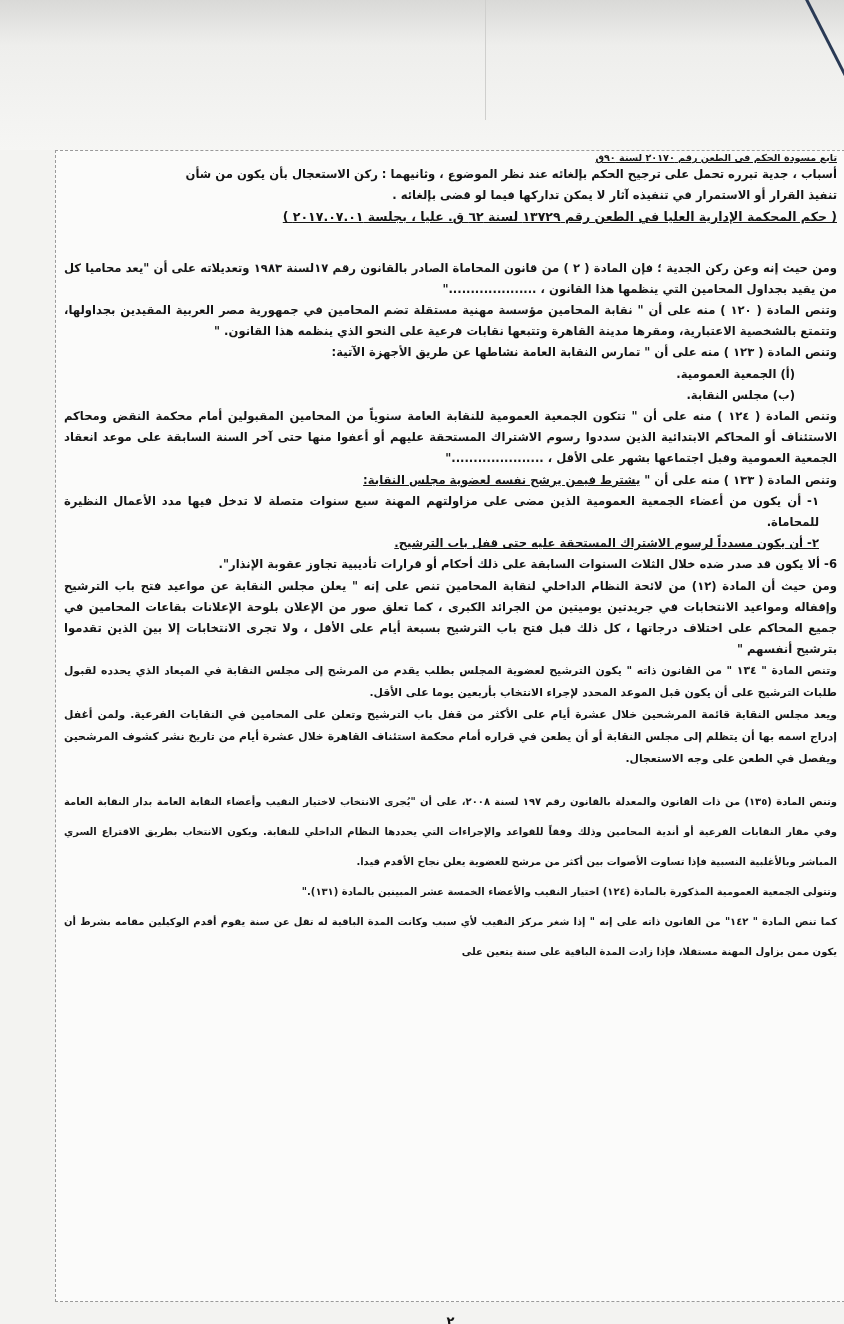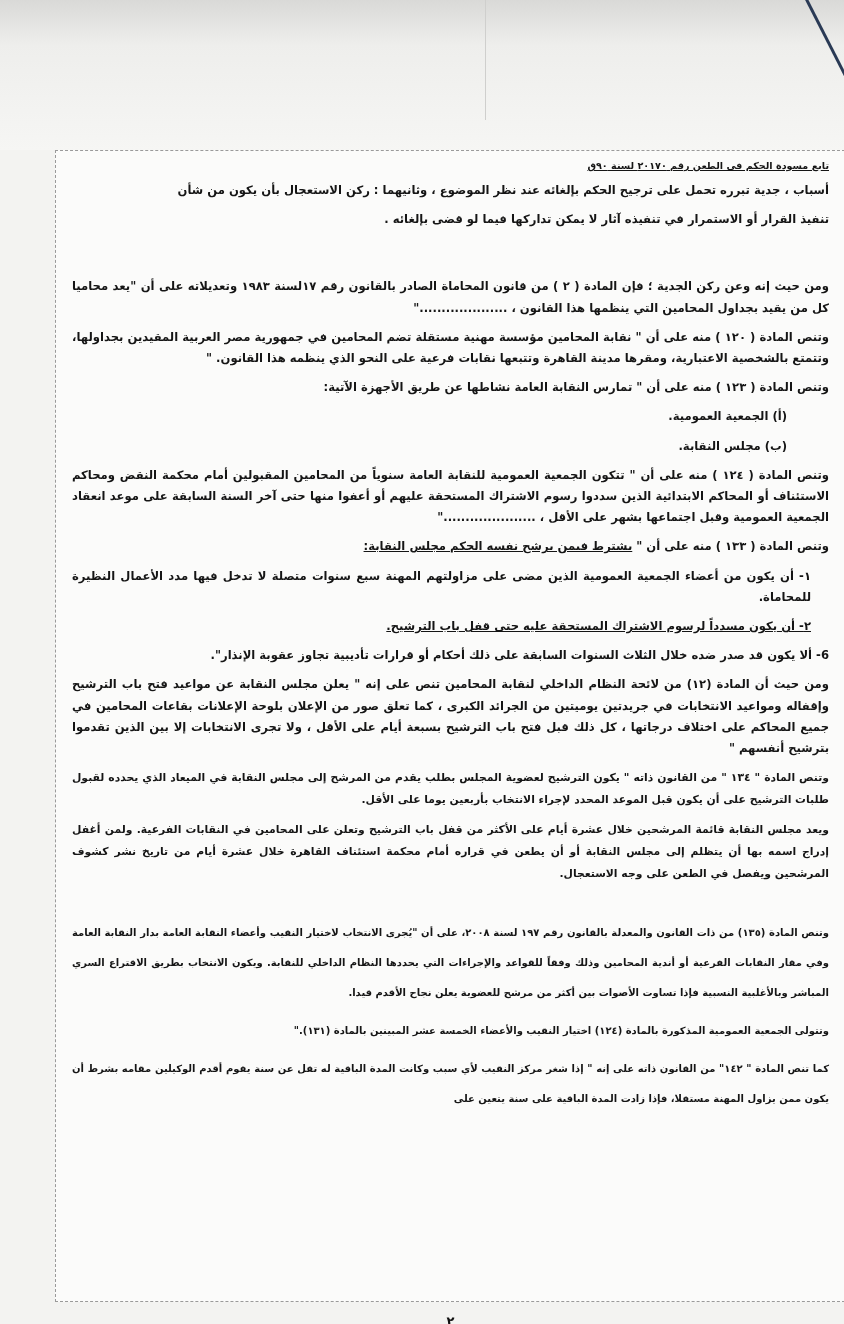--- a/index.html
+++ b/index.html
@@ -28,21 +28,21 @@
     border-top: 1px dashed #9a9a9a;
     border-left: 1px dashed #9a9a9a;
     border-bottom: 1px dashed #9a9a9a;
   }
   .content {
     position: absolute; left: 8px; right: 8px; top: 0;
     direction: rtl; text-align: justify;
     font-size: 11.6px; line-height: 21.2px; font-weight: bold;
     color: #151515;
   }
-  .content p { margin: 8px; }
+  .content p { margin: 0; }
   .u { text-decoration: underline; }
   .hdr-small { font-size: 9.6px; line-height: 13px; text-decoration: underline; }
   .gap { height: 17px; }
   .gap-big { height: 30px; }
   .indent { padding-right: 42px; }
   .indent2 { padding-right: 18px; }
   .bullet { margin-right: -12px; }
   .verdict { font-size: 12.5px; text-decoration: underline; }
   .p-small { font-size: 10.8px; line-height: 22px; }
   .p-large { font-size: 10px; line-height: 30px; }
@@ -56,31 +56,32 @@
 
 <div class="photo-top"></div>
 <div class="fold-line"></div>
 <div class="pen-stroke"></div>
 
 <div class="page">
   <div class="content">
     <p class="hdr-small">تابع مسودة الحكم في الطعن رقم ٢٠١٧٠ لسنة ٩٠ق</p>
     <p>أسباب ، جدية تبرره تحمل على ترجيح الحكم بإلغائه عند نظر الموضوع ، وثانيهما : ركن الاستعجال بأن يكون من شأن</p>
     <p>تنفيذ القرار أو الاستمرار في تنفيذه آثار لا يمكن تداركها فيما لو قضى بإلغائه .</p>
+    <p class="verdict">( حكم المحكمة الإدارية العليا في الطعن رقم ١٣٧٢٩ لسنة ٦٢ ق. عليا ، بجلسة ٢٠١٧.٠٧.٠١ )</p>
 
     <div class="gap-big"></div>
 
     <p>ومن حيث إنه وعن ركن الجدية ؛ فإن المادة ( ٢ ) من قانون المحاماة الصادر بالقانون رقم ١٧لسنة ١٩٨٣ وتعديلاته على أن "يعد محاميا كل من يقيد بجداول المحامين التي ينظمها هذا القانون ، ...................."</p>
     <p>وتنص المادة ( ١٢٠ ) منه على أن " نقابة المحامين مؤسسة مهنية مستقلة تضم المحامين في جمهورية مصر العربية المقيدين بجداولها، وتتمتع بالشخصية الاعتبارية، ومقرها مدينة القاهرة وتتبعها نقابات فرعية على النحو الذي ينظمه هذا القانون. "</p>
     <p>وتنص المادة ( ١٢٣ ) منه على أن " تمارس النقابة العامة نشاطها عن طريق الأجهزة الآتية:</p>
     <p class="indent">(أ) الجمعية العمومية.</p>
     <p class="indent">(ب) مجلس النقابة.</p>
     <p>وتنص المادة ( ١٢٤ ) منه على أن " تتكون الجمعية العمومية للنقابة العامة سنوياً من المحامين المقبولين أمام محكمة النقض ومحاكم الاستئناف أو المحاكم الابتدائية الذين سددوا رسوم الاشتراك المستحقة عليهم أو أعفوا منها حتى آخر السنة السابقة على موعد انعقاد الجمعية العمومية وقبل اجتماعها بشهر على الأقل ، ....................."</p>
     <p>
-      <span>وتنص المادة ( ١٣٣ ) منه على أن " </span><span class="u">يشترط فيمن يرشح نفسه الحكم مجلس النقابة:</span>
+      <span>وتنص المادة ( ١٣٣ ) منه على أن " </span><span class="u">يشترط فيمن يرشح نفسه لعضوية مجلس النقابة:</span>
     </p>
     <p class="indent2">١- أن يكون من أعضاء الجمعية العمومية الذين مضى على مزاولتهم المهنة سبع سنوات متصلة لا تدخل فيها مدد الأعمال النظيرة للمحاماة.</p>
     <p class="indent2 u">٢- أن يكون مسدداً لرسوم الاشتراك المستحقة عليه حتى قفل باب الترشيح.</p>
     <p class="bullet">6- ألا يكون قد صدر ضده خلال الثلاث السنوات السابقة على ذلك أحكام أو قرارات تأديبية تجاوز عقوبة الإنذار".</p>
 
     <p>ومن حيث أن المادة (١٢) من لائحة النظام الداخلي لنقابة المحامين تنص على إنه " يعلن مجلس النقابة عن مواعيد فتح باب الترشيح وإقفاله ومواعيد الانتخابات في جريدتين يوميتين من الجرائد الكبرى ، كما تعلق صور من الإعلان بلوحة الإعلانات بقاعات المحامين في جميع المحاكم على اختلاف درجاتها ، كل ذلك قبل فتح باب الترشيح بسبعة أيام على الأقل ، ولا تجرى الانتخابات إلا بين الذين تقدموا بترشيح أنفسهم "</p>
     <p class="p-small">وتنص المادة " ١٣٤ " من القانون ذاته " يكون الترشيح لعضوية المجلس بطلب يقدم من المرشح إلى مجلس النقابة في الميعاد الذي يحدده لقبول طلبات الترشيح على أن يكون قبل الموعد المحدد لإجراء الانتخاب بأربعين يوما على الأقل.</p>
     <p class="p-small">ويعد مجلس النقابة قائمة المرشحين خلال عشرة أيام على الأكثر من قفل باب الترشيح وتعلن على المحامين في النقابات الفرعية. ولمن أغفل إدراج اسمه بها أن يتظلم إلى مجلس النقابة أو أن يطعن في قراره أمام محكمة استئناف القاهرة خلال عشرة أيام من تاريخ نشر كشوف المرشحين ويفصل في الطعن على وجه الاستعجال.</p>
 
     <div class="gap"></div>

